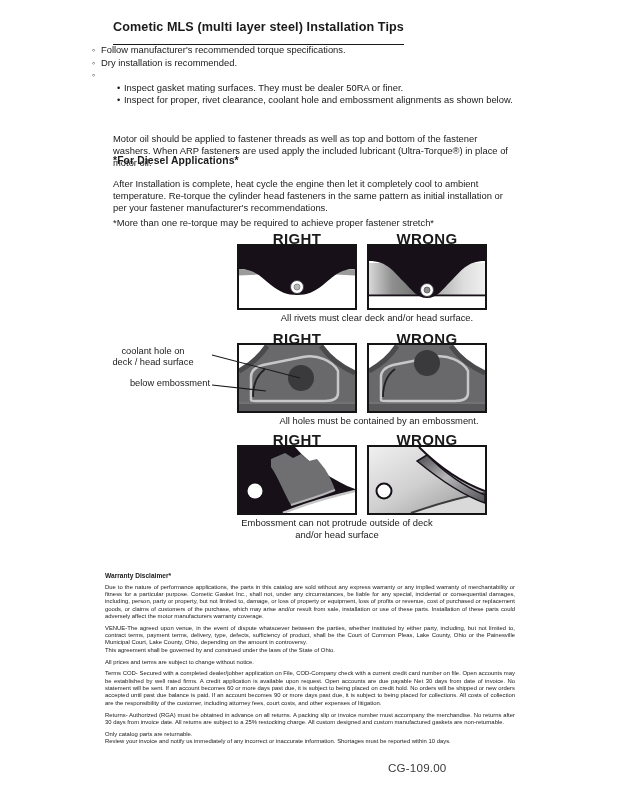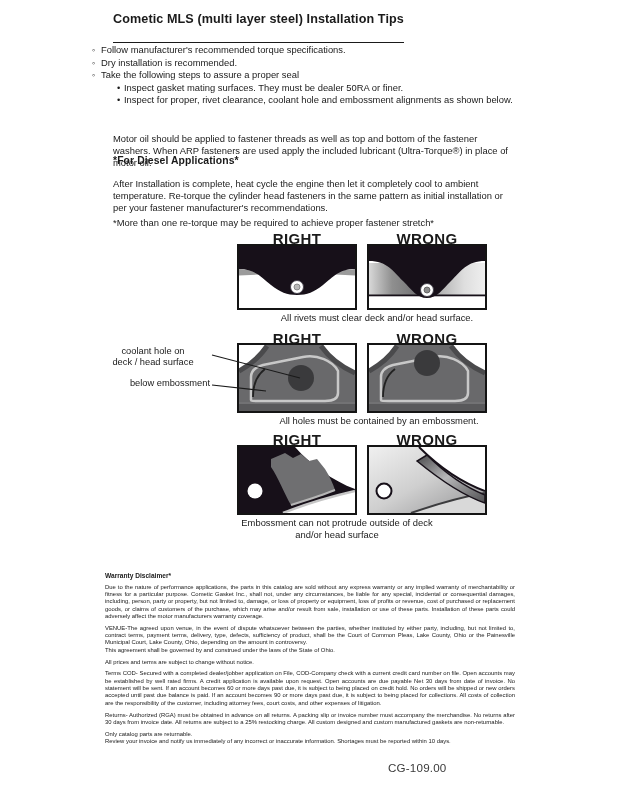--- a/index.html
+++ b/index.html
@@ -1,20 +1,20 @@
 <!DOCTYPE html>
 <html><head>
 <meta charset="utf-8">
 <style>
   html,body{margin:0;padding:0;background:#fff;}
   .page{position:relative;width:618px;height:800px;background:#ffffff;
         font-family:"Liberation Sans", sans-serif;color:#1a1a1a;overflow:hidden;}
 
-  .title{position:absolute;left:113px;top:12px;font-size:12.6px;font-weight:bold;
-         letter-spacing:.1px;border-bottom:1.6px solid #1a1a1a;padding-bottom:16px;}
+  .title{position:absolute;left:113px;top:20px;font-size:12.6px;font-weight:bold;
+         letter-spacing:.1px;border-bottom:1.6px solid #1a1a1a;padding-bottom:10px;}
 
   .bullets{position:absolute;left:92px;top:44px;width:450px;font-size:9.4px;line-height:12.5px;}
   .b-row{display:flex;}
   .b-marker{width:9px;flex:0 0 9px;font-size:9px;}
   .sb-row{display:flex;margin-left:25px;}
   .sb-marker{width:7px;flex:0 0 7px;}
 
   .diesel-h{position:absolute;left:113px;top:115px;font-size:10.4px;font-weight:bold;letter-spacing:.1px;margin-top:40px;}
   .para{position:absolute;left:113px;width:400px;font-size:9.4px;line-height:12.2px;}
   .p1{top:133px;} .p2{top:162px;margin-top:16px;} .pnote{top:204px;margin-top:13px;}
@@ -73,21 +73,20 @@
     <div class="b-row">
       <span class="b-marker">◦</span>
       <span>Follow manufacturer's recommended torque specifications.</span>
     </div>
     <div class="b-row">
       <span class="b-marker">◦</span>
       <span>Dry installation is recommended.</span>
     </div>
     <div class="b-row">
       <span class="b-marker">◦</span>
-      <span>Take the following steps to assure a proper seal</span>
     </div>
     <div class="sb-row">
       <span class="sb-marker">•</span>
       <span>Inspect gasket mating surfaces.  They must be dealer 50RA or finer.</span>
     </div>
     <div class="sb-row">
       <span class="sb-marker">•</span>
       <span>Inspect for proper, rivet clearance, coolant hole and embossment alignments as shown below.</span>
     </div>
   </div>

